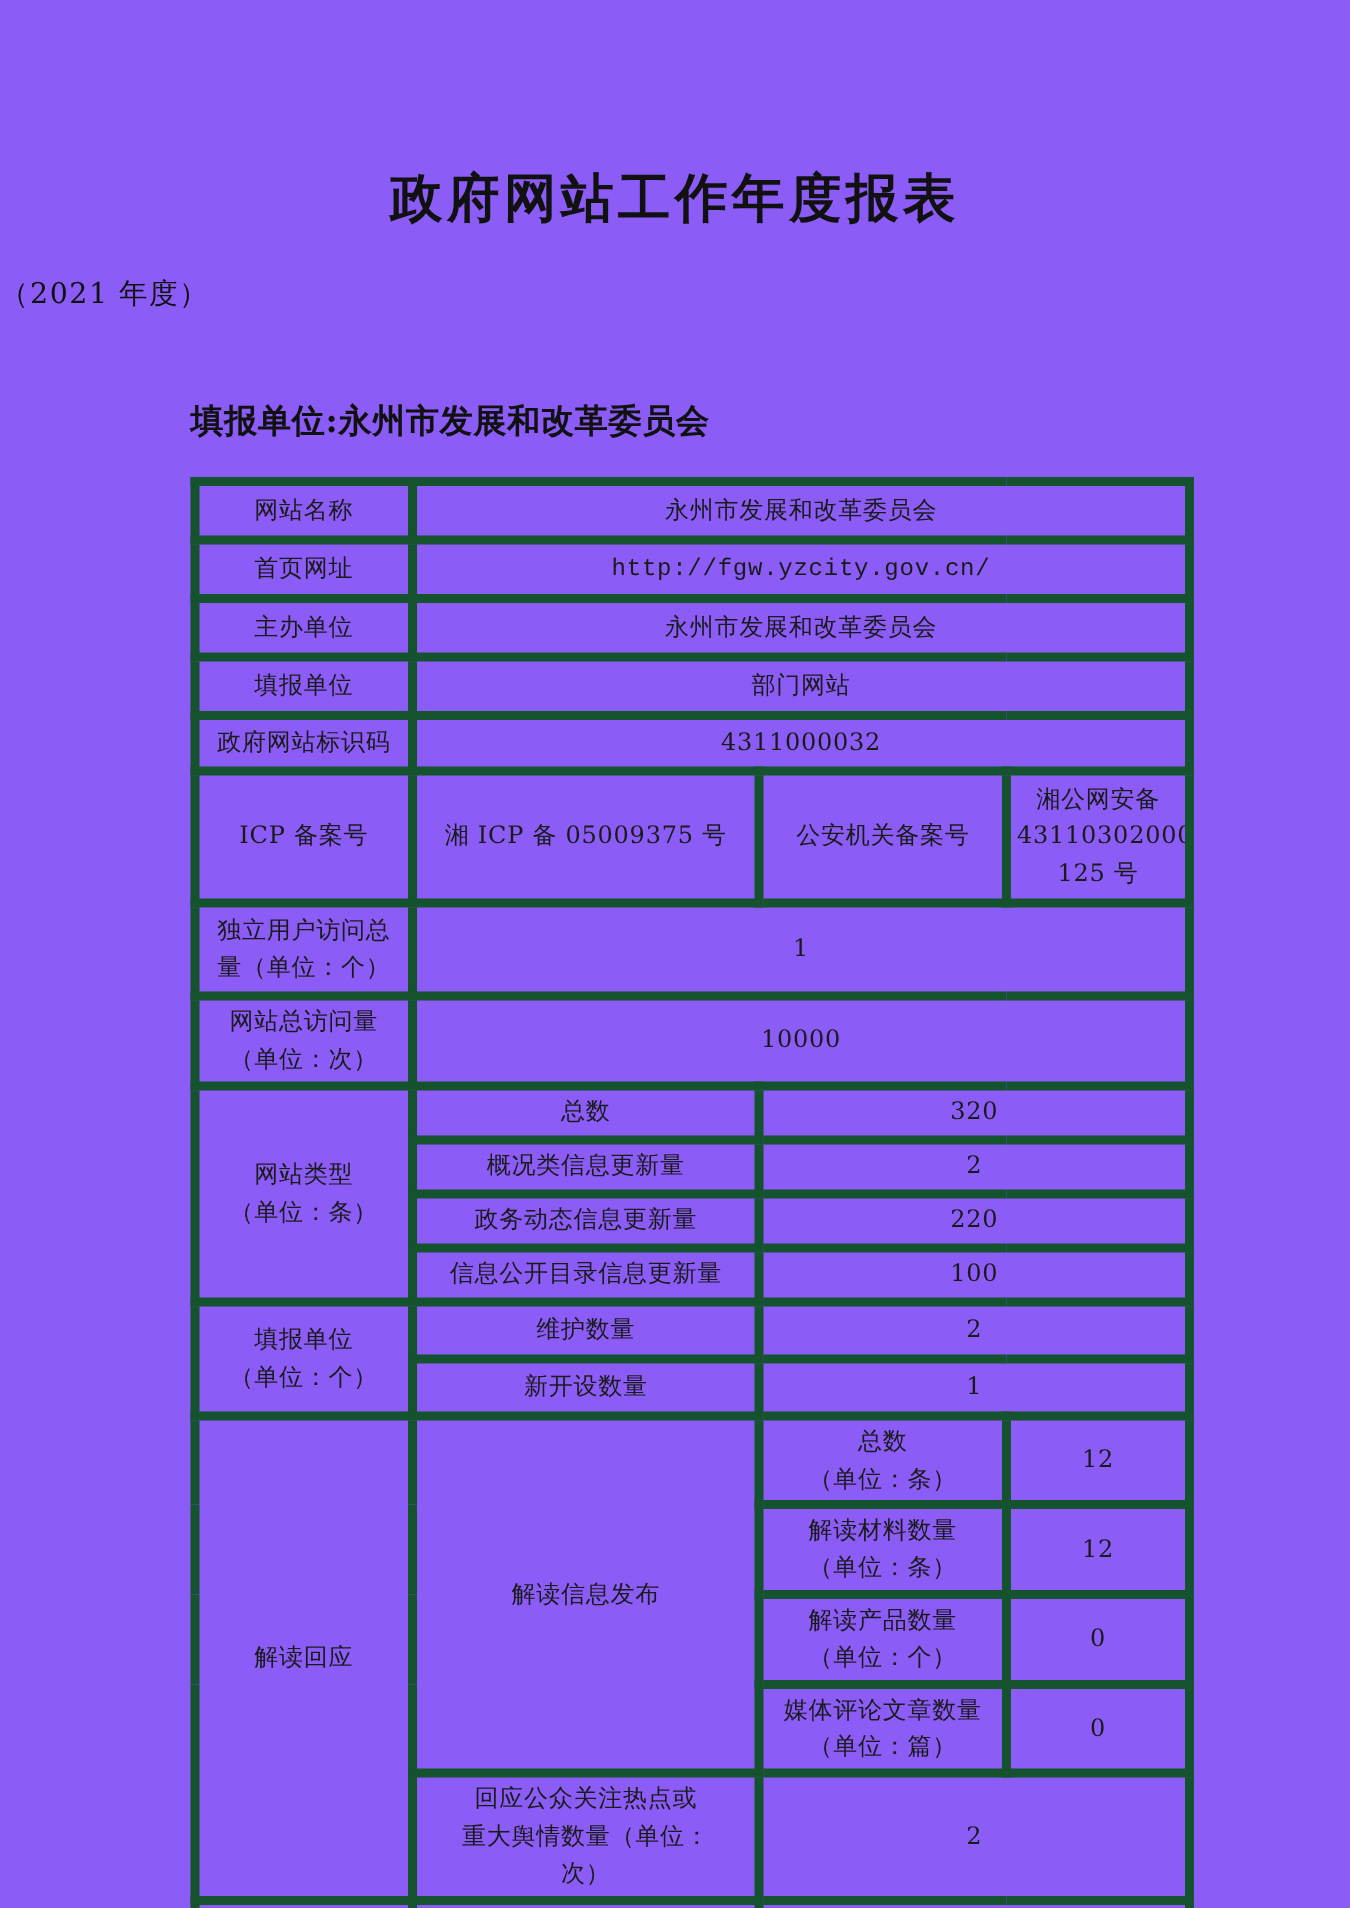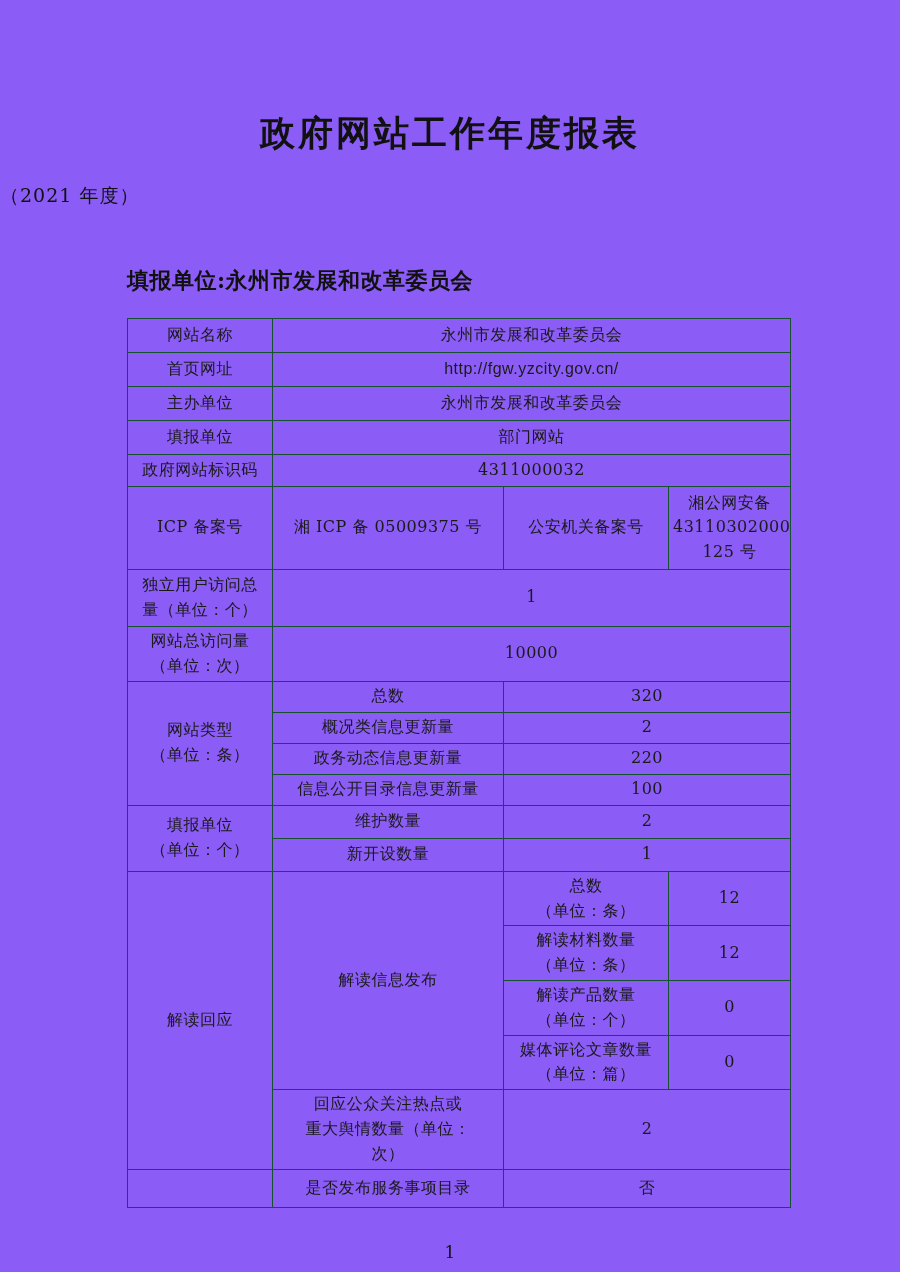--- a/index.html
+++ b/index.html
@@ -36,32 +36,32 @@
     letter-spacing: 0.5px;
     color: #111;
   }
   table.report-table {
     margin-left: 127px;
     width: 663px;
     border-collapse: collapse;
     table-layout: fixed;
   }
   table.report-table td {
-    border: 1px solid #14532d;
+    border: 6px solid #14532d;
     text-align: center;
     vertical-align: middle;
     padding: 2px 4px;
     font-size: 16px;
     line-height: 1.55;
     white-space: pre-line;
     letter-spacing: 0.5px;
     color: #1a1a1a;
     overflow: hidden;
   }
-  td.mono { font-family: Liberation Sans, sans-serif; letter-spacing: 0; margin-top: 20px; }
+  td.mono { font-family: Liberation Mono, monospace; letter-spacing: 0; margin-top: 20px; }
   tr.rh31 td { height: 29px; }
   tr.rh29 td { height: 27px; }
   tr.rh80 td { height: 78px; }
   tr.rh54 td { height: 52px; }
   tr.rh52 td { height: 50px; }
   tr.rh28 td { height: 26px; }
   tr.rh30 td { height: 28px; }
   tr.rh50 td { height: 48px; }
   tr.rh76 td { height: 74px; }
   tr.rh35 td { height: 33px; }

